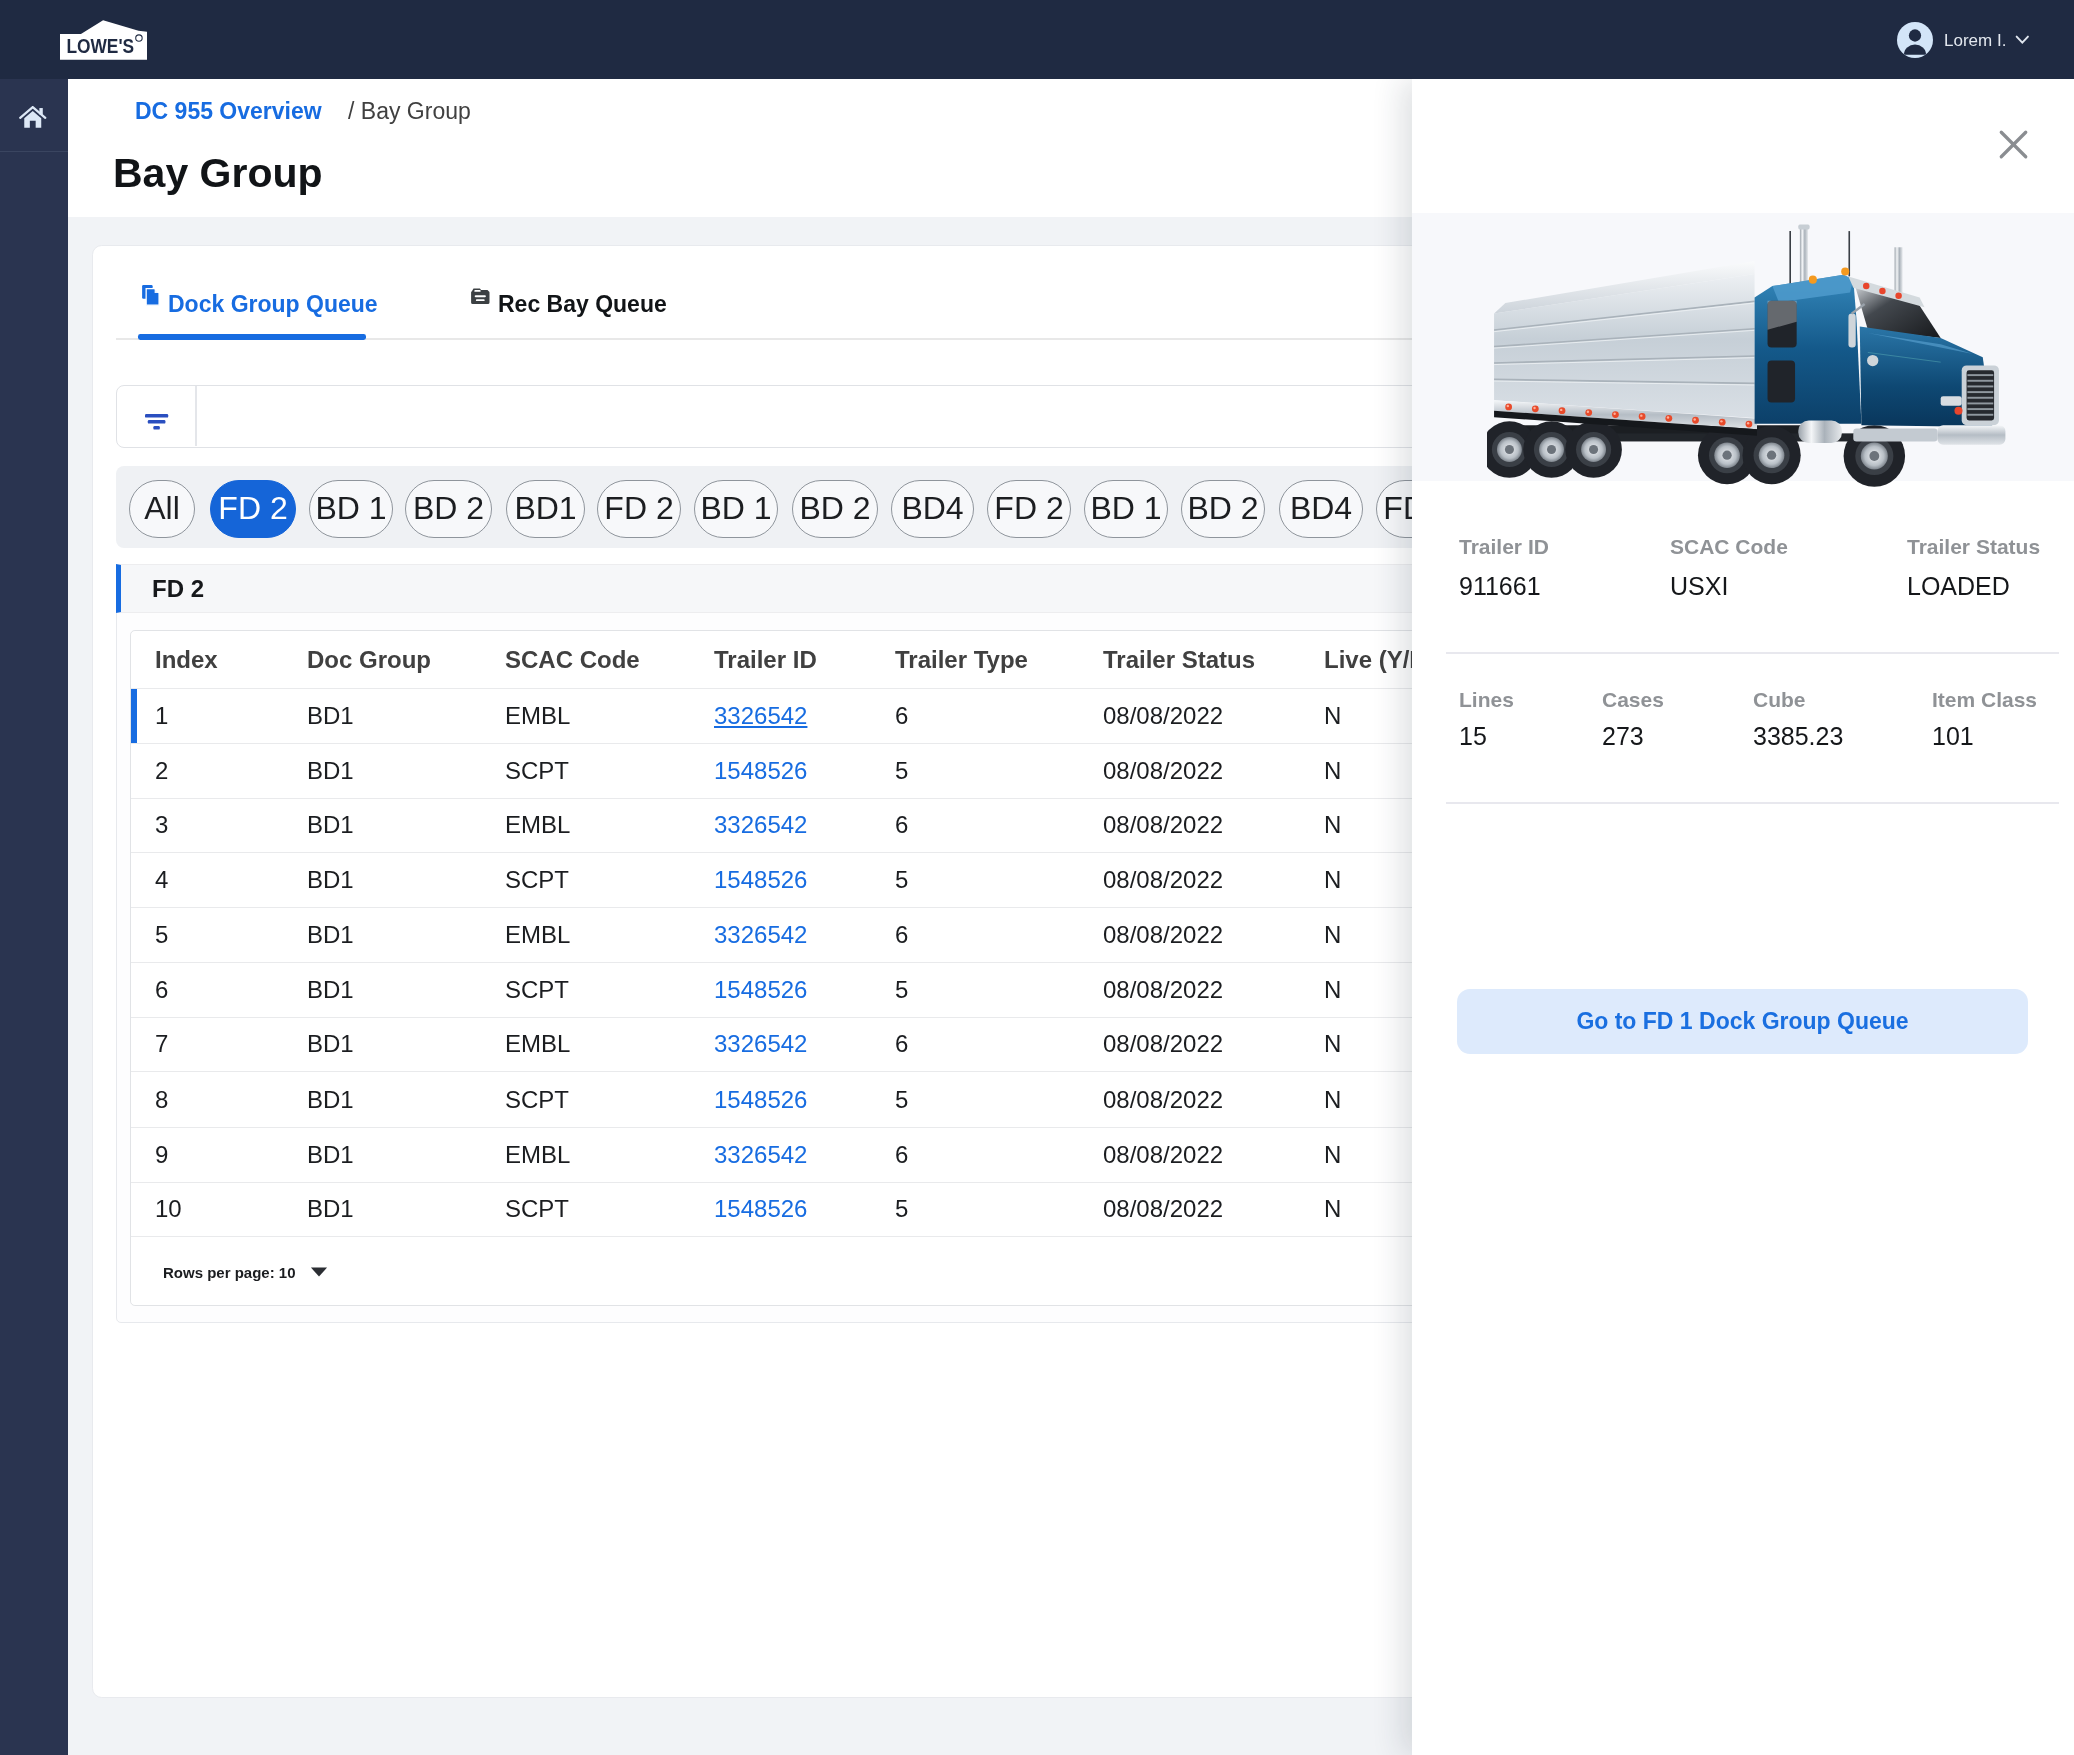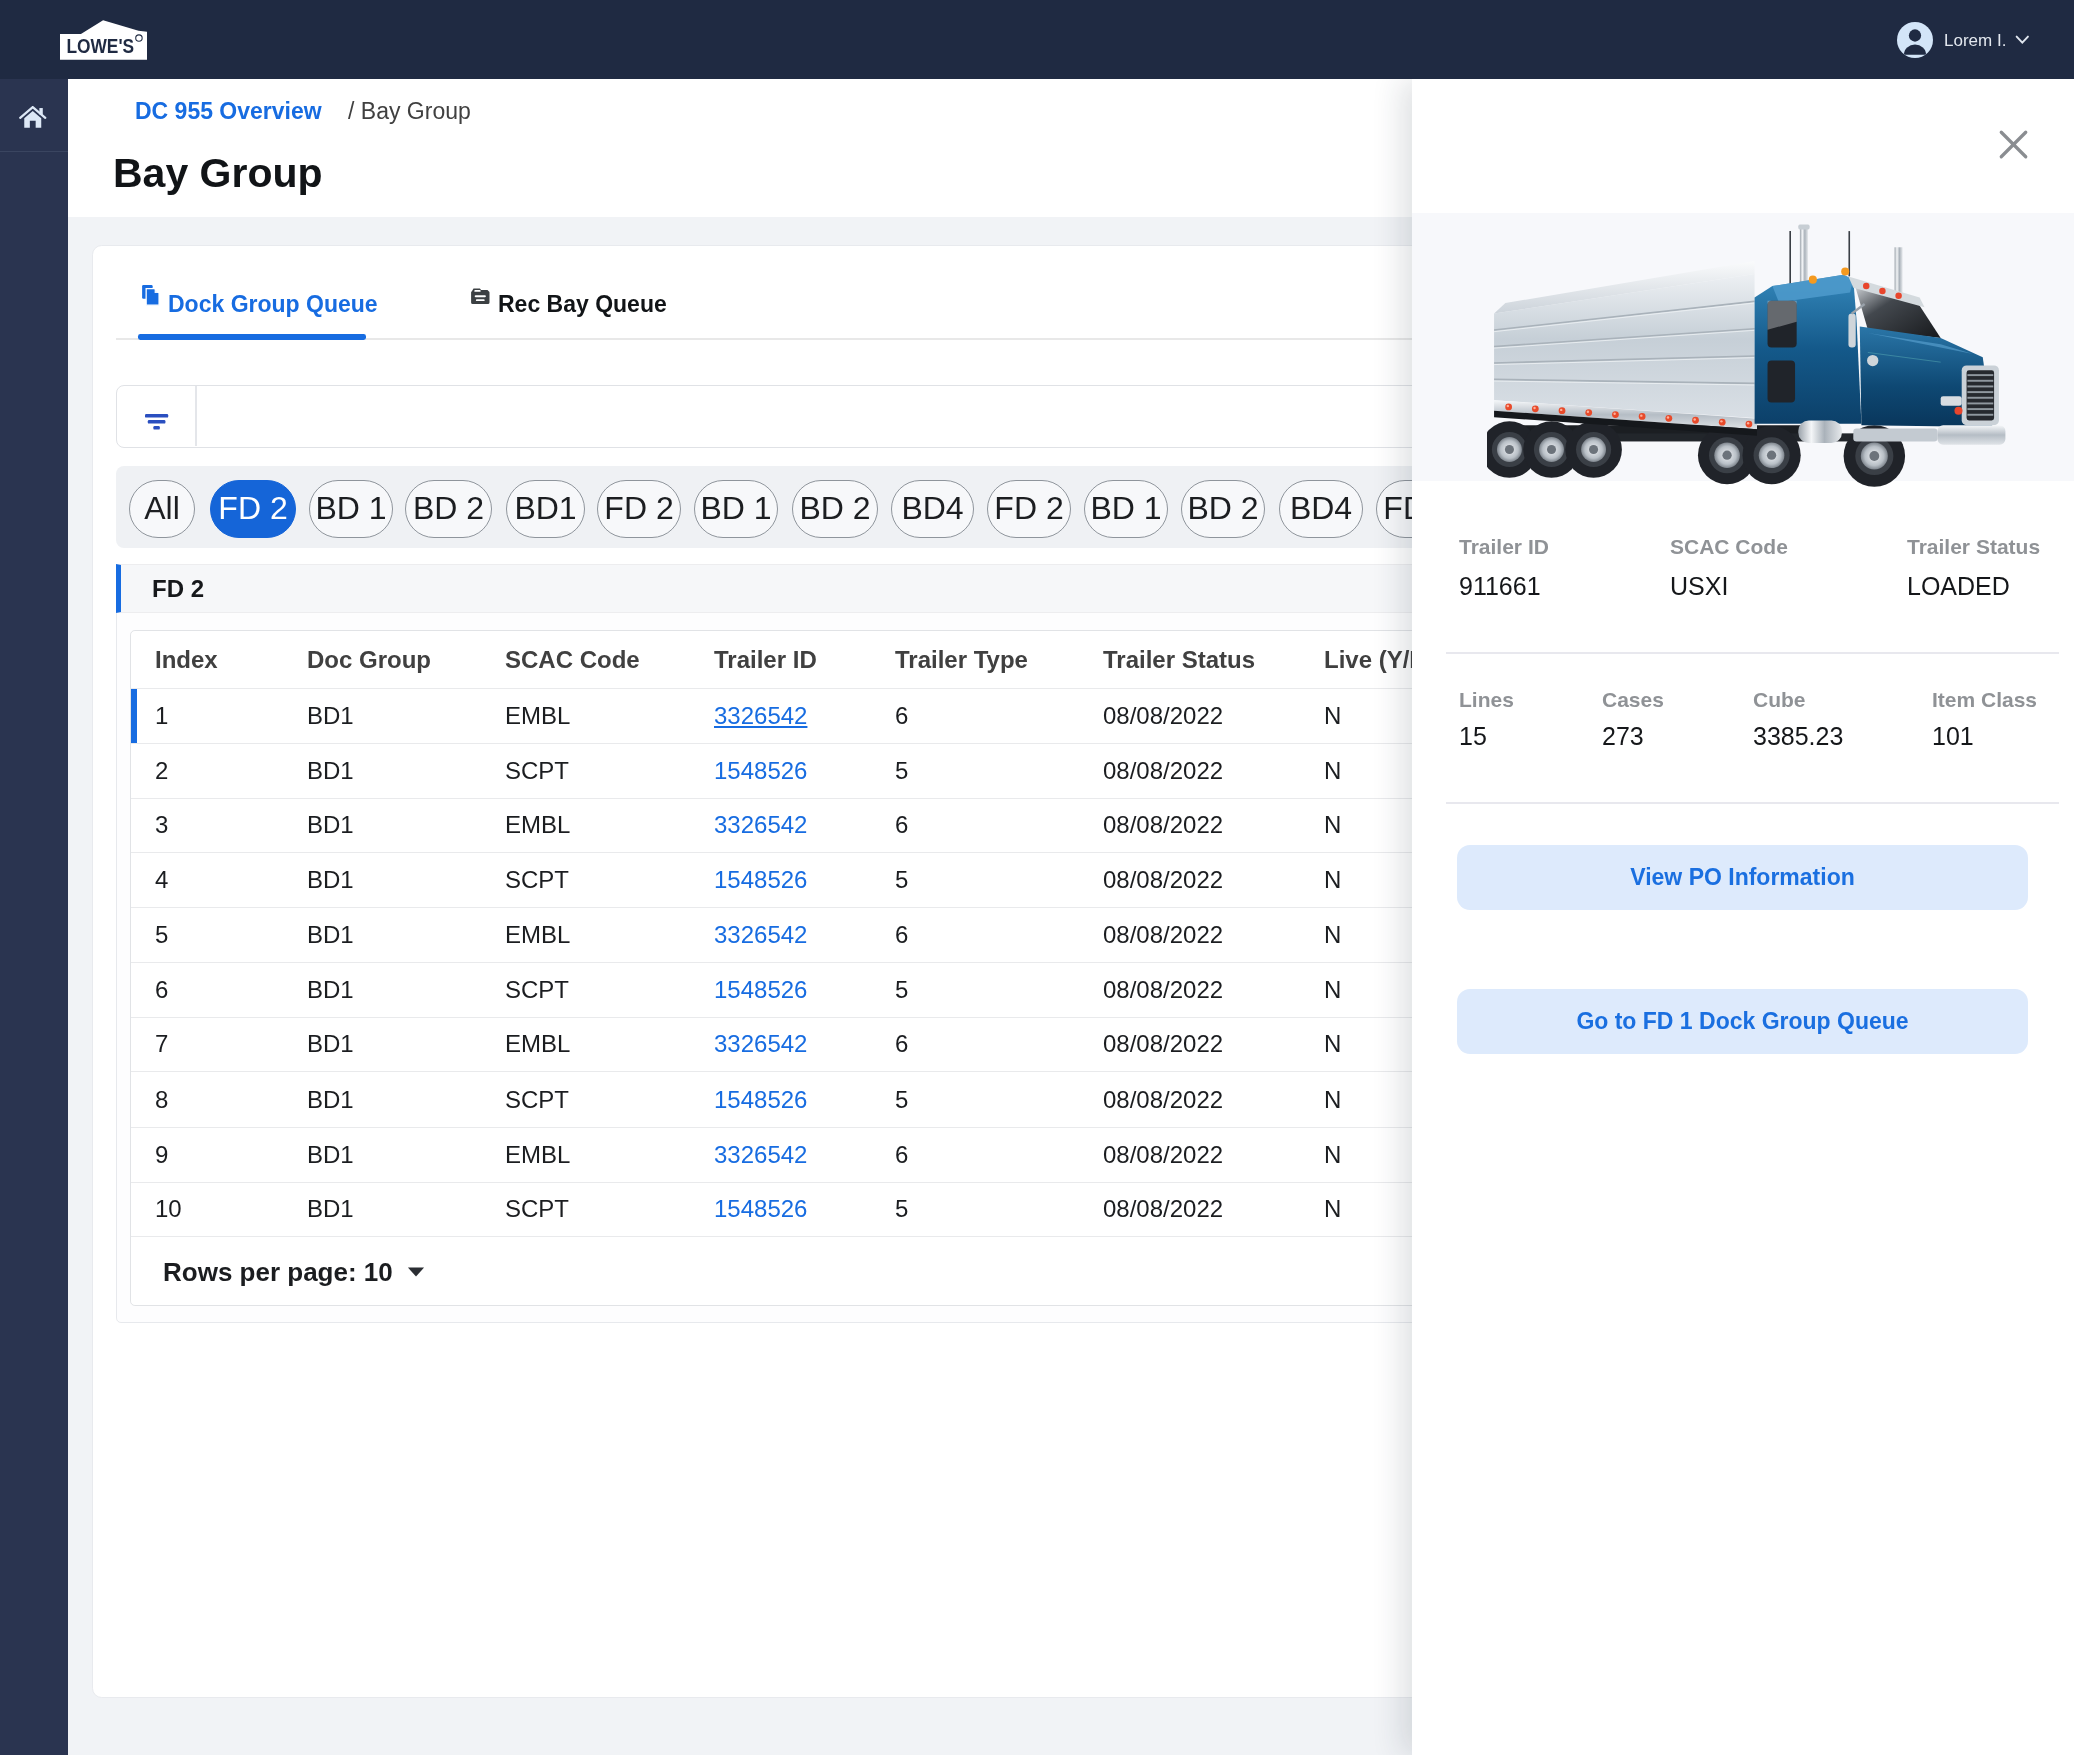--- a/index.html
+++ b/index.html
@@ -235,21 +235,21 @@
       <div class="trow" style="top: 551px; height: 55px;">
         <span class="c1">10</span>
         <span class="c2">BD1</span>
         <span class="c3">SCPT</span>
         <span class="c4 link" style="">1548526</span>
         <span class="c5">5</span>
         <span class="c6">08/08/2022</span>
         <span class="c7">N</span>
       </div>
       <div id="pagerow">
-        <span style="margin-left:32px;font-size:26px;font-weight:bold;color:#1b1d20;">Rows per page: 10</span>
+        <span style="margin-left:32px;font-size:15px;font-weight:bold;color:#1b1d20;">Rows per page: 10</span>
         <svg style="margin-left:14.6px;" width="18" height="11.3" viewBox="0 0 22 14">
           <path d="M1,2 L11,13 L21,2 Z" fill="#2b2e33"></path>
         </svg>
       </div>
     </div>
 
 </div>
 
 <div id="panel">
   <svg class="abs" style="left:586px;top:50px;" width="31" height="31" viewBox="0 0 38 38">
@@ -420,16 +420,15 @@
   <div class="plabel" style="left:190px;top:609px;">Cases</div>
   <div class="plabel" style="left:341px;top:609px;">Cube</div>
   <div class="plabel" style="left:520px;top:609px;">Item Class</div>
   <div class="pval" style="left:47px;top:643px;">15</div>
   <div class="pval" style="left:190px;top:643px;">273</div>
   <div class="pval" style="left:341px;top:643px;">3385.23</div>
   <div class="pval" style="left:520px;top:643px;">101</div>
 
   <div class="pdiv" style="left:34px;top:723px;width:613px;"></div>
 
-  <div class="pbtn" style="top:766px;">View PO Information</div>
   <div class="pbtn" style="top:910px;">Go to FD 1 Dock Group Queue</div>
 </div>
 
 
 </body></html>

